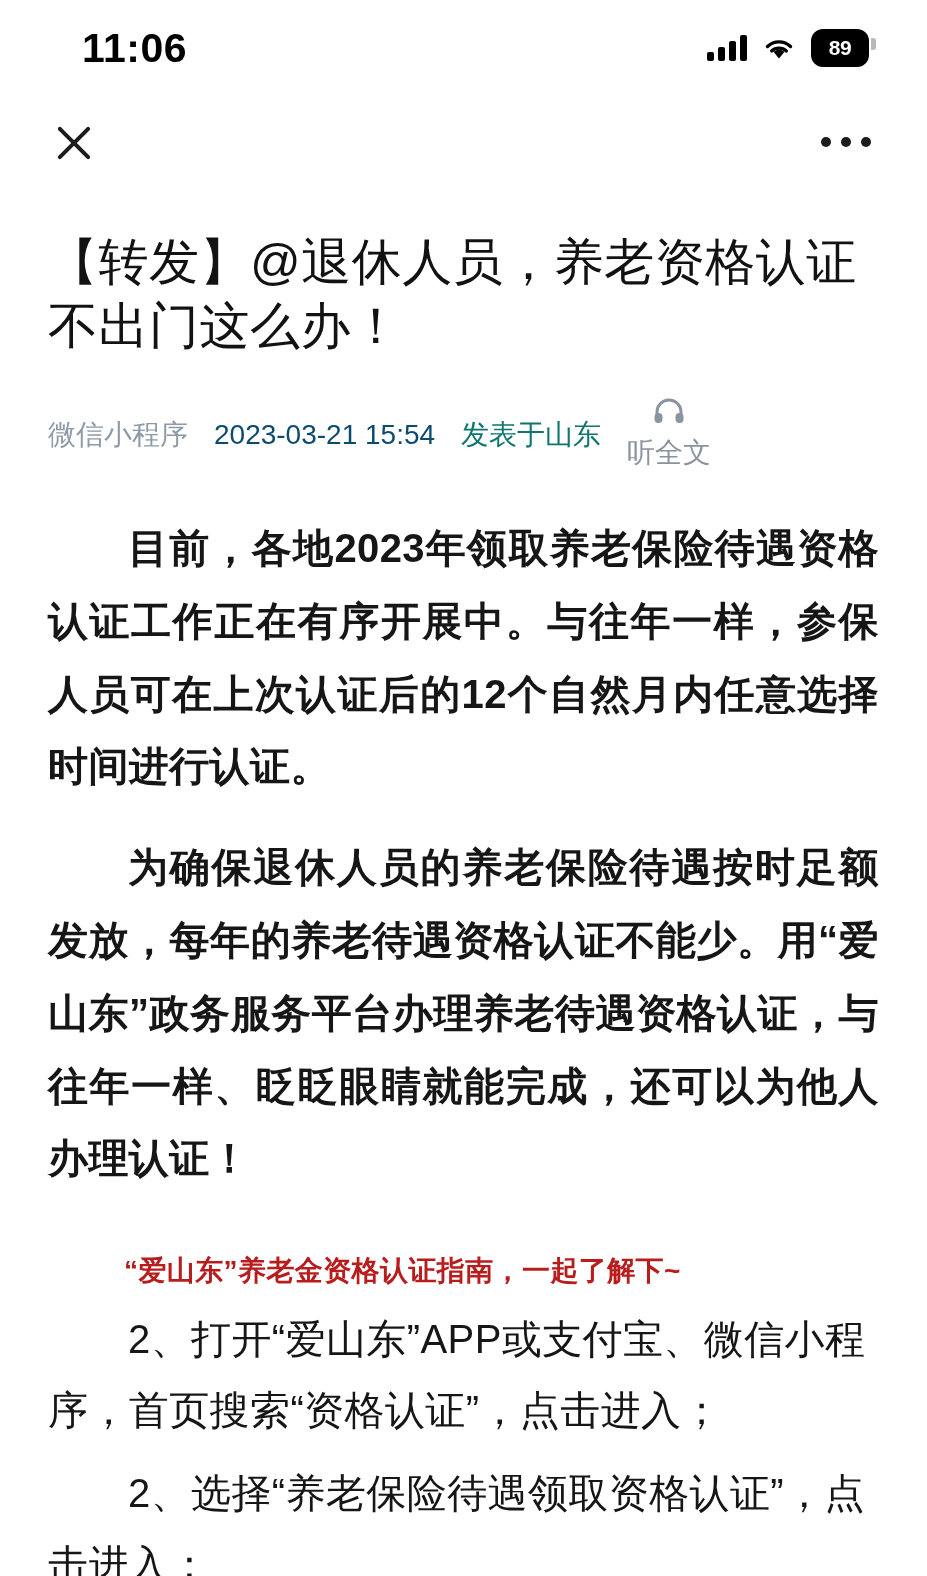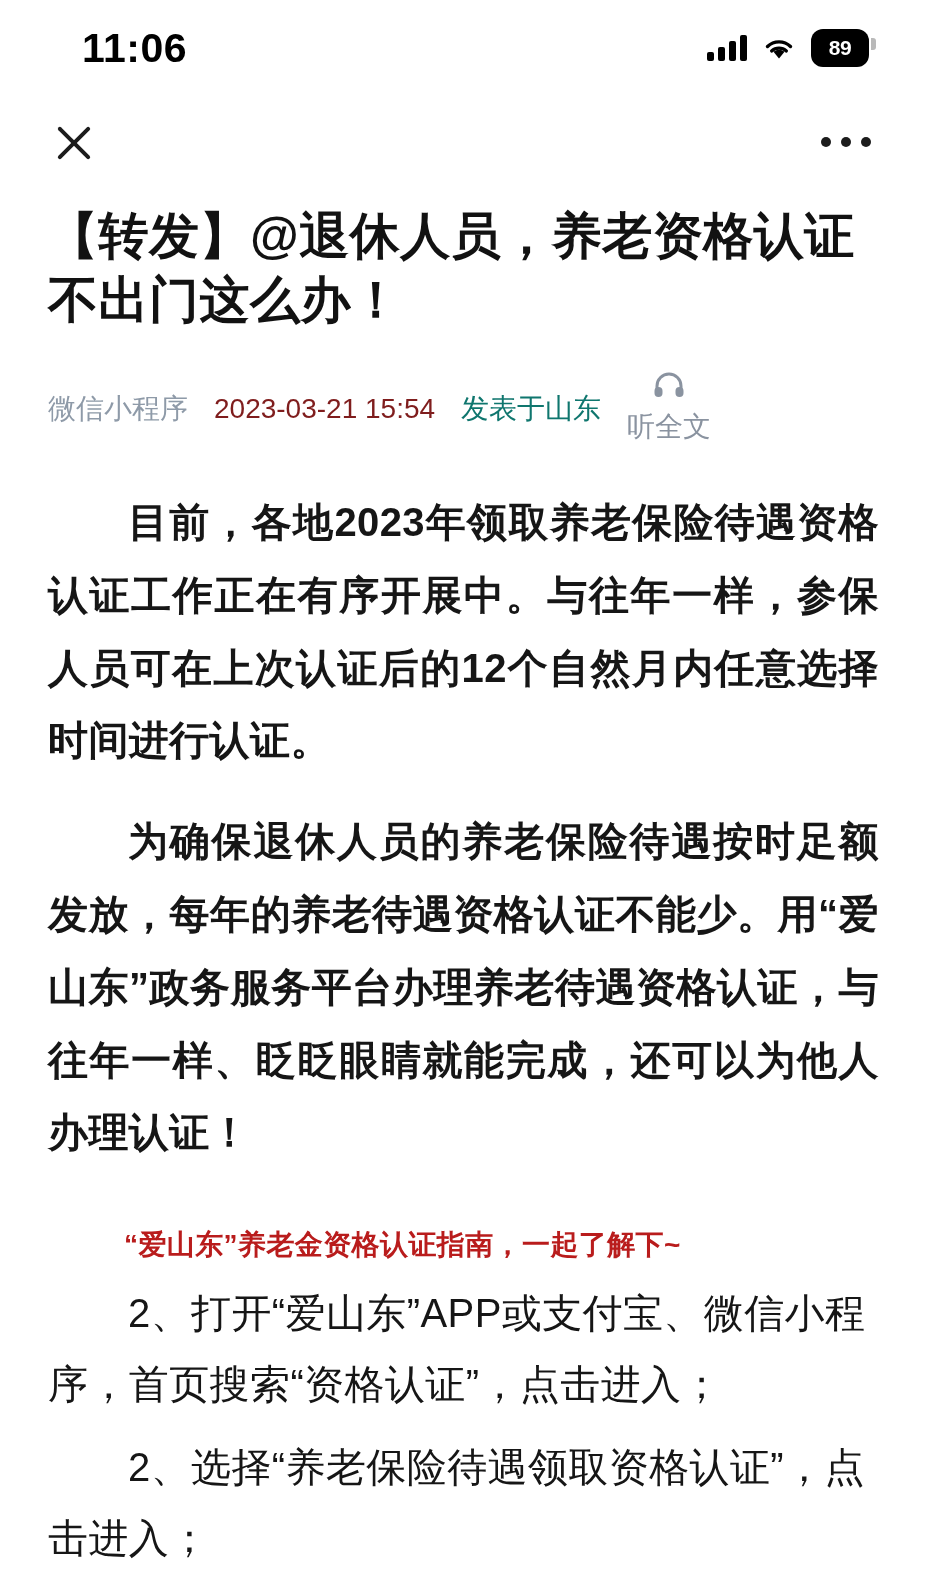--- a/index.html
+++ b/index.html
@@ -120,36 +120,36 @@
     border-radius: 50%;
     display: block;
   }
 
   
   .article { padding: 0 48px; }
 
   .headline {
     font-size: 50px;
     line-height: 1.28;
-    font-weight: bold;
+    font-weight: normal;
     color: #121212;
     letter-spacing: 0.5px;
-    margin-top: 16px;
+    margin-top: 42px;
   }
 
   .meta {
     display: flex;
     align-items: center;
     margin-top: 40px;
     gap: 26px;
     flex-wrap: nowrap;
     white-space: nowrap;
   }
   .meta .author { color: #8e9aa8; font-size: 28px; }
-  .meta .date   { color: #7f1d1d; font-size: 28px; }
+  .meta .date   { color: #0c4a6e; font-size: 28px; }
   .meta .loc    { color: #0f766e; font-size: 28px; }
   .listen {
     display: flex;
     align-items: center;
     gap: 10px;
     color: #8a93a0;
     font-size: 28px;
     cursor: pointer;
     flex-direction: column;
   }

